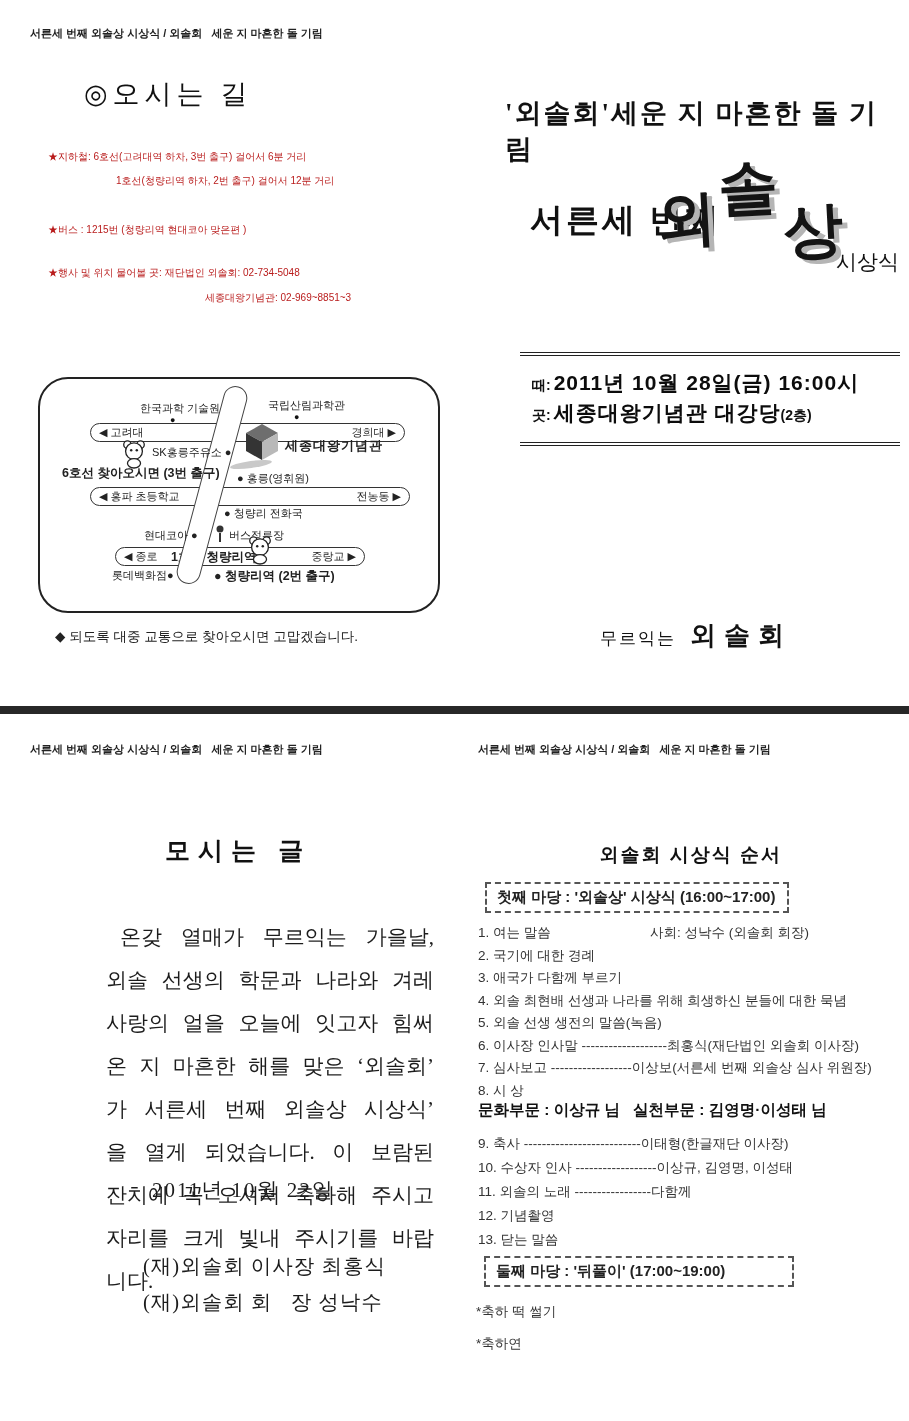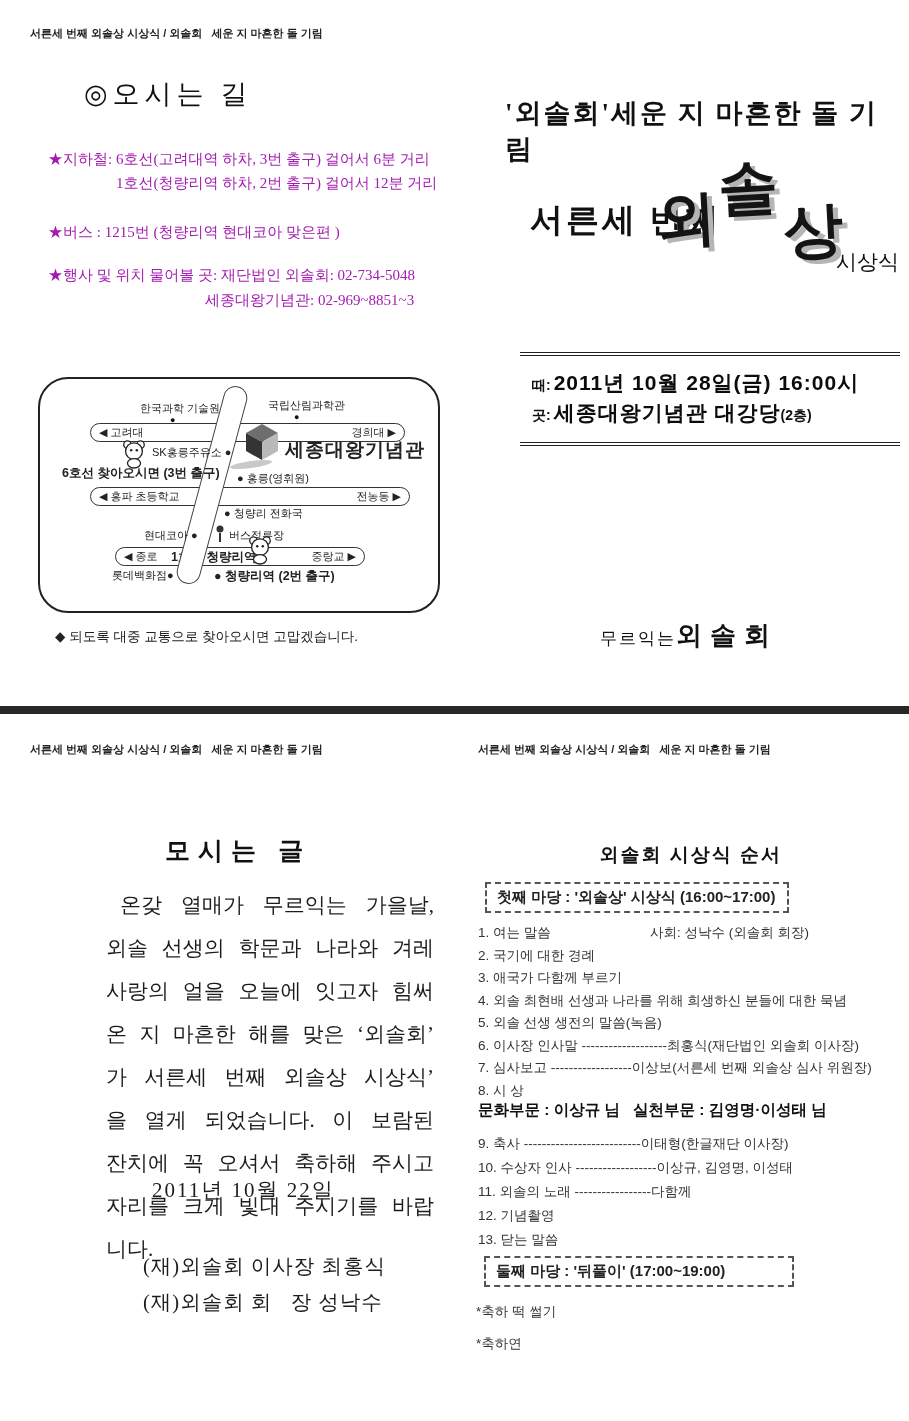--- a/index.html
+++ b/index.html
@@ -9,35 +9,35 @@
   .running-header{position:absolute;font-size:11px;font-weight:bold;color:#222;white-space:pre;}
   #rh-top{left:30px;top:26px;}
   #rh-bl{left:30px;top:742px;}
   #rh-br{left:478px;top:742px;}
   
   .half-divider{position:absolute;left:0;top:706px;width:909px;height:8px;background:#282828;}
 
   
   .dir-title{position:absolute;left:84px;top:76px;font-family:"Liberation Serif","DejaVu Serif",serif;
              font-size:27px;letter-spacing:5px;color:#111;}
-  .dir-line{position:absolute;font-family:Liberation Serif, serif;font-size:15px;color:#a21caf;white-space:pre;}
+  .dir-line{position:absolute;font-family:Liberation Sans, sans-serif;font-size:10px;color:#b91c1c;white-space:pre;}
   #dir-subway {left:48px; top:150px;}
   #dir-subway2{left:116px;top:174px;}
   #dir-bus    {left:48px; top:223px;}
   #dir-inq    {left:48px; top:266px;}
   #dir-inq2   {left:205px;top:291px;}
   .map-note{position:absolute;left:55px;top:628px;font-size:13.5px;color:#222;}
 
   
   .map-box{position:absolute;left:38px;top:377px;width:398px;height:232px;border:2px solid #222;
            border-radius:30px;background:#fff;}
   .map-box *{box-sizing:border-box;}
   .ml{position:absolute;font-size:11px;white-space:nowrap;color:#222;z-index:3;}
   .ml.bold{font-weight:bold;}
-  .ml.big{font-size:19px;font-weight:bold;letter-spacing:1px;text-align:center;}
+  .ml.big{font-size:13px;font-weight:bold;letter-spacing:1px;text-align:center;}
   .mdot{position:absolute;font-size:9px;color:#111;z-index:3;}
   .road{position:absolute;height:19px;border:1.5px solid #333;border-radius:10px;background:#fff;z-index:1;
         display:flex;align-items:center;justify-content:space-between;padding:0 8px;font-size:11px;color:#222;}
   #road1{left:50px;top:44px;width:315px;}
   #road2{left:50px;top:108px;width:320px;}
   #road3{left:75px;top:168px;width:250px;}
   #road3 .station{position:absolute;left:55px;top:1px;font-weight:bold;font-size:12.5px;}
   .diag-road{position:absolute;left:160px;top:4px;width:24px;height:204px;background:#fff;
              border:1.5px solid #444;border-radius:12px;transform:rotate(15deg);z-index:2;}
   .cube-wrap{position:absolute;left:202px;top:42px;z-index:3;}
@@ -64,26 +64,26 @@
                   font-size:21px;color:#111;}
   .date-box{position:absolute;left:520px;top:352px;width:368px;border-top:4px double #222;
             border-bottom:4px double #222;padding:11px 0 13px 12px;}
   .date-row{display:flex;align-items:baseline;margin:2px 0;}
   .date-row .lbl{font-size:14px;font-weight:bold;color:#111;margin-right:3px;}
   .date-row .val{font-size:21px;font-weight:bold;letter-spacing:1px;color:#0c0c0c;}
   .date-row .sub{font-size:14px;font-weight:bold;color:#111;}
   .org-line{position:absolute;left:600px;top:618px;display:flex;align-items:baseline;
             font-family:"Liberation Serif","DejaVu Serif",serif;color:#111;}
   .org-line .prefix{font-size:17px;letter-spacing:2px;}
-  .org-line .name{font-size:26px;font-weight:bold;letter-spacing:8px;}
+  .org-line .name{font-size:26px;font-weight:bold;letter-spacing:8px;margin-left:14px;}
 
   
   .invite-title{position:absolute;left:165px;top:834px;font-family:"Liberation Serif","DejaVu Serif",serif;
                 font-size:25px;letter-spacing:8px;font-weight:600;color:#111;}
-  .invite-body{position:absolute;left:106px;top:884px;width:328px;
+  .invite-body{position:absolute;left:106px;top:916px;width:328px;
                font-family:"Liberation Serif","DejaVu Serif",serif;font-size:21px;color:#1c1c1c;}
   .invite-line{height:43px;line-height:43px;text-align:justify;text-align-last:justify;white-space:normal;}
   .invite-line.first{text-indent:14px;}
   .invite-line.last{text-align-last:left;}
   .invite-date{position:absolute;left:152px;top:1176px;font-family:"Liberation Serif","DejaVu Serif",serif;
                font-size:21px;letter-spacing:2px;color:#1c1c1c;}
   .invite-sign{position:absolute;font-family:"Liberation Serif","DejaVu Serif",serif;font-size:20.5px;
                color:#1c1c1c;white-space:pre;letter-spacing:1px;}
   #sign1{left:143px;top:1252px;}
   #sign2{left:143px;top:1288px;}

